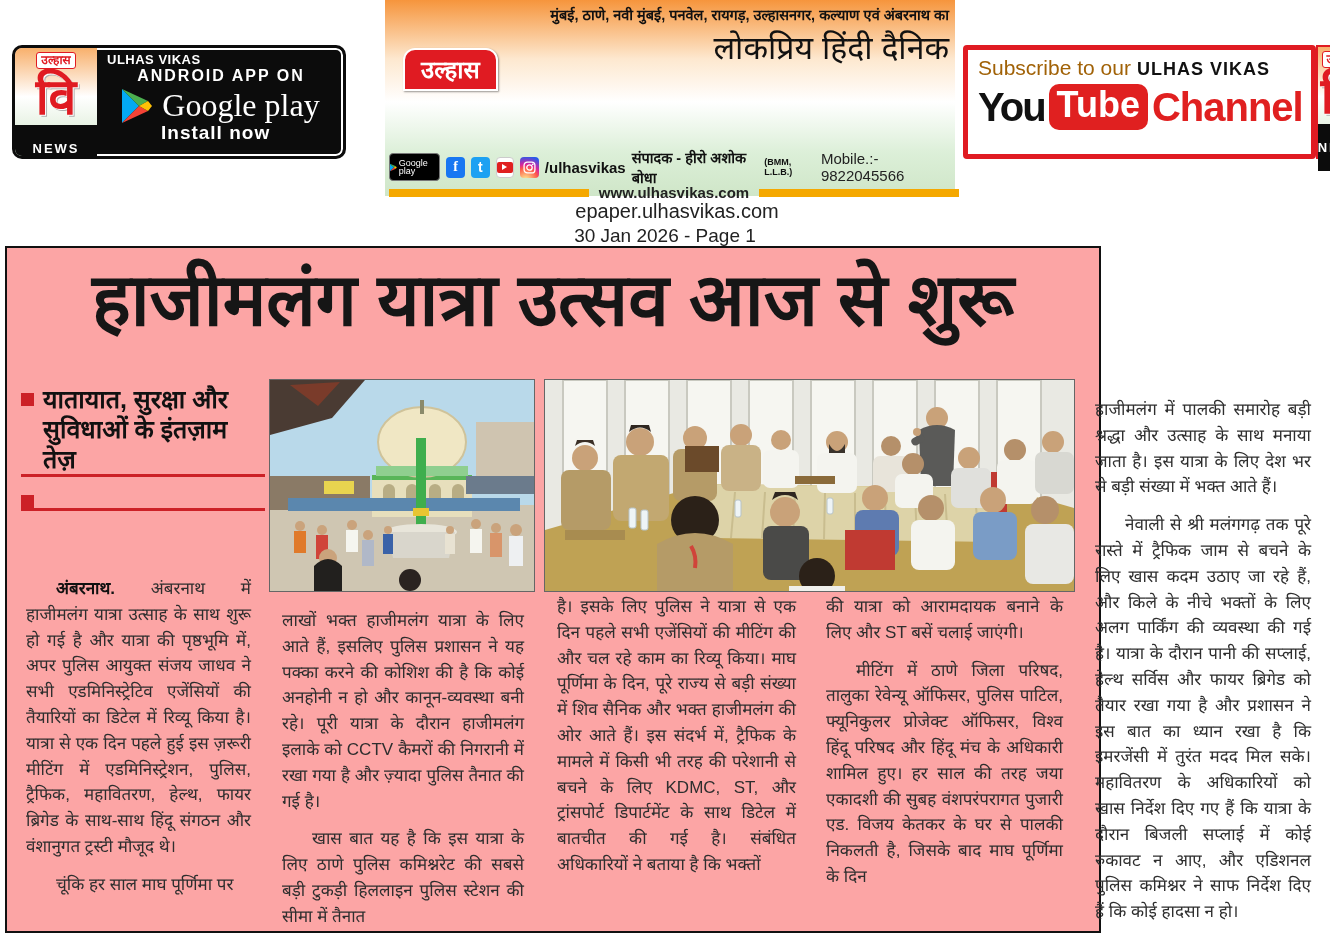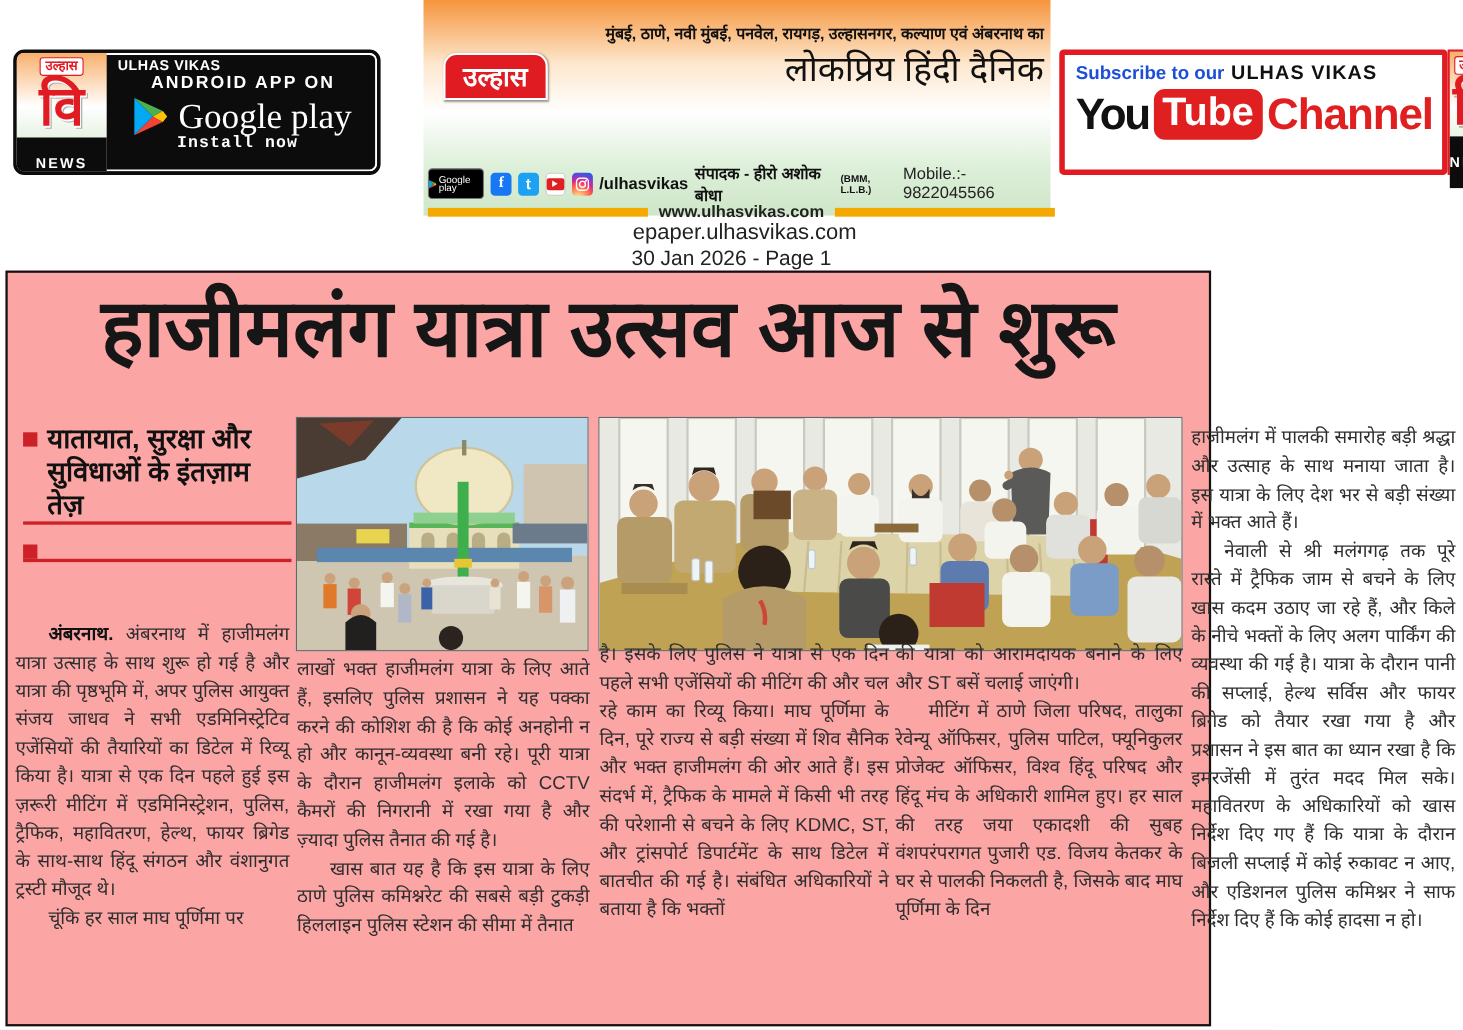--- a/index.html
+++ b/index.html
@@ -17,26 +17,26 @@
     padding:0 4px; border-radius:3px; background:#fff; line-height:15px; }
   .vi-logo .vi-char { font-size:50px; font-weight:bold; color:#e01b22; line-height:56px;
     text-shadow:1px 1px 0 #fff,2px 2px 0 #b0b0b0; }
   .vi-logo .vi-news { background:#0c0c0c; color:#fff; font-weight:bold; letter-spacing:2px;
     font-size:13px; width:100%; text-align:center; padding:16px 0; margin-top:auto; }
   .app-badge-right { flex:1; color:#fff; position:relative; padding:4px 8px 4px 10px; }
   .ab-brand { font-size:13px; font-weight:bold; letter-spacing:.5px; }
   .ab-line1 { font-size:16px; font-weight:bold; letter-spacing:2px; text-align:center; margin-top:0px; }
   .ab-row { display:flex; align-items:center; justify-content:center; gap:10px; margin-top:2px; }
   .ab-store { font-family:"Liberation Serif", serif; font-size:32px; color:#fff; }
-  .ab-cta { font-size:15px; font-weight:bold; letter-spacing:1px; margin-left:54px; margin-top:-2px;font-family:Liberation Mono, monospace; }
+  .ab-cta { font-size:19px; font-weight:bold; letter-spacing:1px; margin-left:54px; margin-top:-2px; }
 
   
   .masthead { position:absolute; left:385px; top:0; width:570px; height:196px;
     background:linear-gradient(180deg,#f6953c 0%,#fde8cf 30%,#ffffff 52%,#dcefd8 78%,#cfe6c8 100%); }
-  .mh-tagline { position:absolute; right:6px; top:19px; text-align:right; color:#111; }
+  .mh-tagline { position:absolute; right:6px; top:4px; text-align:right; color:#111; }
   .mh-tag1 { font-size:14.5px; font-weight:bold; }
   .mh-tag2 { font-size:32px; font-weight:normal; margin-top:1px; }
   .mh-small-title { position:absolute; left:18px; top:48px; background:#e01b22; color:#fff;
     font-size:24px; font-weight:bold; padding:2px 16px 4px 16px; border-radius:12px 12px 0 0;
     border:2px solid #fff; box-shadow:1px 1px 2px rgba(0,0,0,.4); z-index:2; }
   .mh-title { position:absolute; left:0; top:30px; width:100%; text-align:center;
     font-size:116px; line-height:120px; font-weight:bold; color:#e01b22; letter-spacing:2px;
     text-shadow:2px 2px 0 #ffffff,4px 4px 0 #9a9a9a; white-space:nowrap; }
   .mh-social-row { position:absolute; left:0; top:152px; width:100%; height:30px;
     display:flex; align-items:center; gap:6px; padding:0 4px; }
@@ -60,21 +60,21 @@
   .mh-mobile { margin-left:auto; font-size:15px; font-weight:normal; color:#222; padding-right:2px; }
   .mh-webbar { position:absolute; left:4px; top:184px; width:100%; display:flex; align-items:center; }
   .mh-webbar .bar { flex:1; height:8px; background:#f5a800; }
   .mh-web { font-size:15px; font-weight:bold; color:#222; padding:0 10px; }
 
   
   .yt-badge { position:absolute; left:963px; top:45px; width:362px; height:114px; display:flex; cursor:pointer; }
   .yt-box { flex:1; background:#fff; border:5px solid #e01b22; border-radius:4px;
     padding:6px 8px 4px 10px; }
   .yt-line1 { display:flex; align-items:baseline; gap:6px; white-space:nowrap; }
-  .yt-sub { font-size:17px; font-weight:bold; color:#1d4ed8; }
+  .yt-sub { font-size:21px; font-weight:normal; color:#a16207; }
   .yt-brand { font-size:18px; font-weight:bold; letter-spacing:1px; color:#111; }
   .yt-line2 { display:flex; align-items:center; gap:4px; margin-top:4px; }
   .yt-you { font-size:40px; font-weight:bold; color:#111; letter-spacing:-2px; }
   .yt-tube { background:#e02020; color:#fff; font-size:36px; font-weight:bold;
     border-radius:10px; padding:0 8px 4px 8px; line-height:42px; }
   .yt-channel { color:#e02020; font-size:40px; font-weight:bold; letter-spacing:-1px; }
   .yt-badge .vi-logo { width:86px; border:2px solid #e01b22; }
 
   
   .epaper-host { position:absolute; left:0; top:200px; width:100%; text-align:center; color:#222; }
@@ -92,21 +92,21 @@
   .subhead .bullet { flex:0 0 13px; width:13px; height:13px; background:#cc2127; margin-top:9px; }
   .subhead .sh-text { font-size:25px; line-height:30px; font-weight:bold; color:#111; }
 
   .photo { position:absolute; border:1px solid #666; background:#ddd; }
   .photo1 { left:262px; top:131px; width:266px; height:213px; }
   .photo2 { left:537px; top:131px; width:531px; height:213px; }
   .photo svg { display:block; }
 
   .col { position:absolute; text-align:justify; color:#2e2e2e;
     font-size:17px; line-height:25.8px; font-weight:300; }
-  .col p { margin:0; }
+  .col p { margin:12px; }
   .col p.ind { text-indent:30px; }
   .dateline { font-weight:bold; color:#111; }
   .col1 { left:7px;    top:316px; width:249px; }
   .col2 { left:263px;  top:348px; width:266px; }
   .col3 { left:538px;  top:334px; width:263px; }
   .col4 { left:807px;  top:334px; width:261px; }
   .col5 { left:1076px; top:137px; width:240px; }
 </style>
 </head>
 <body>

